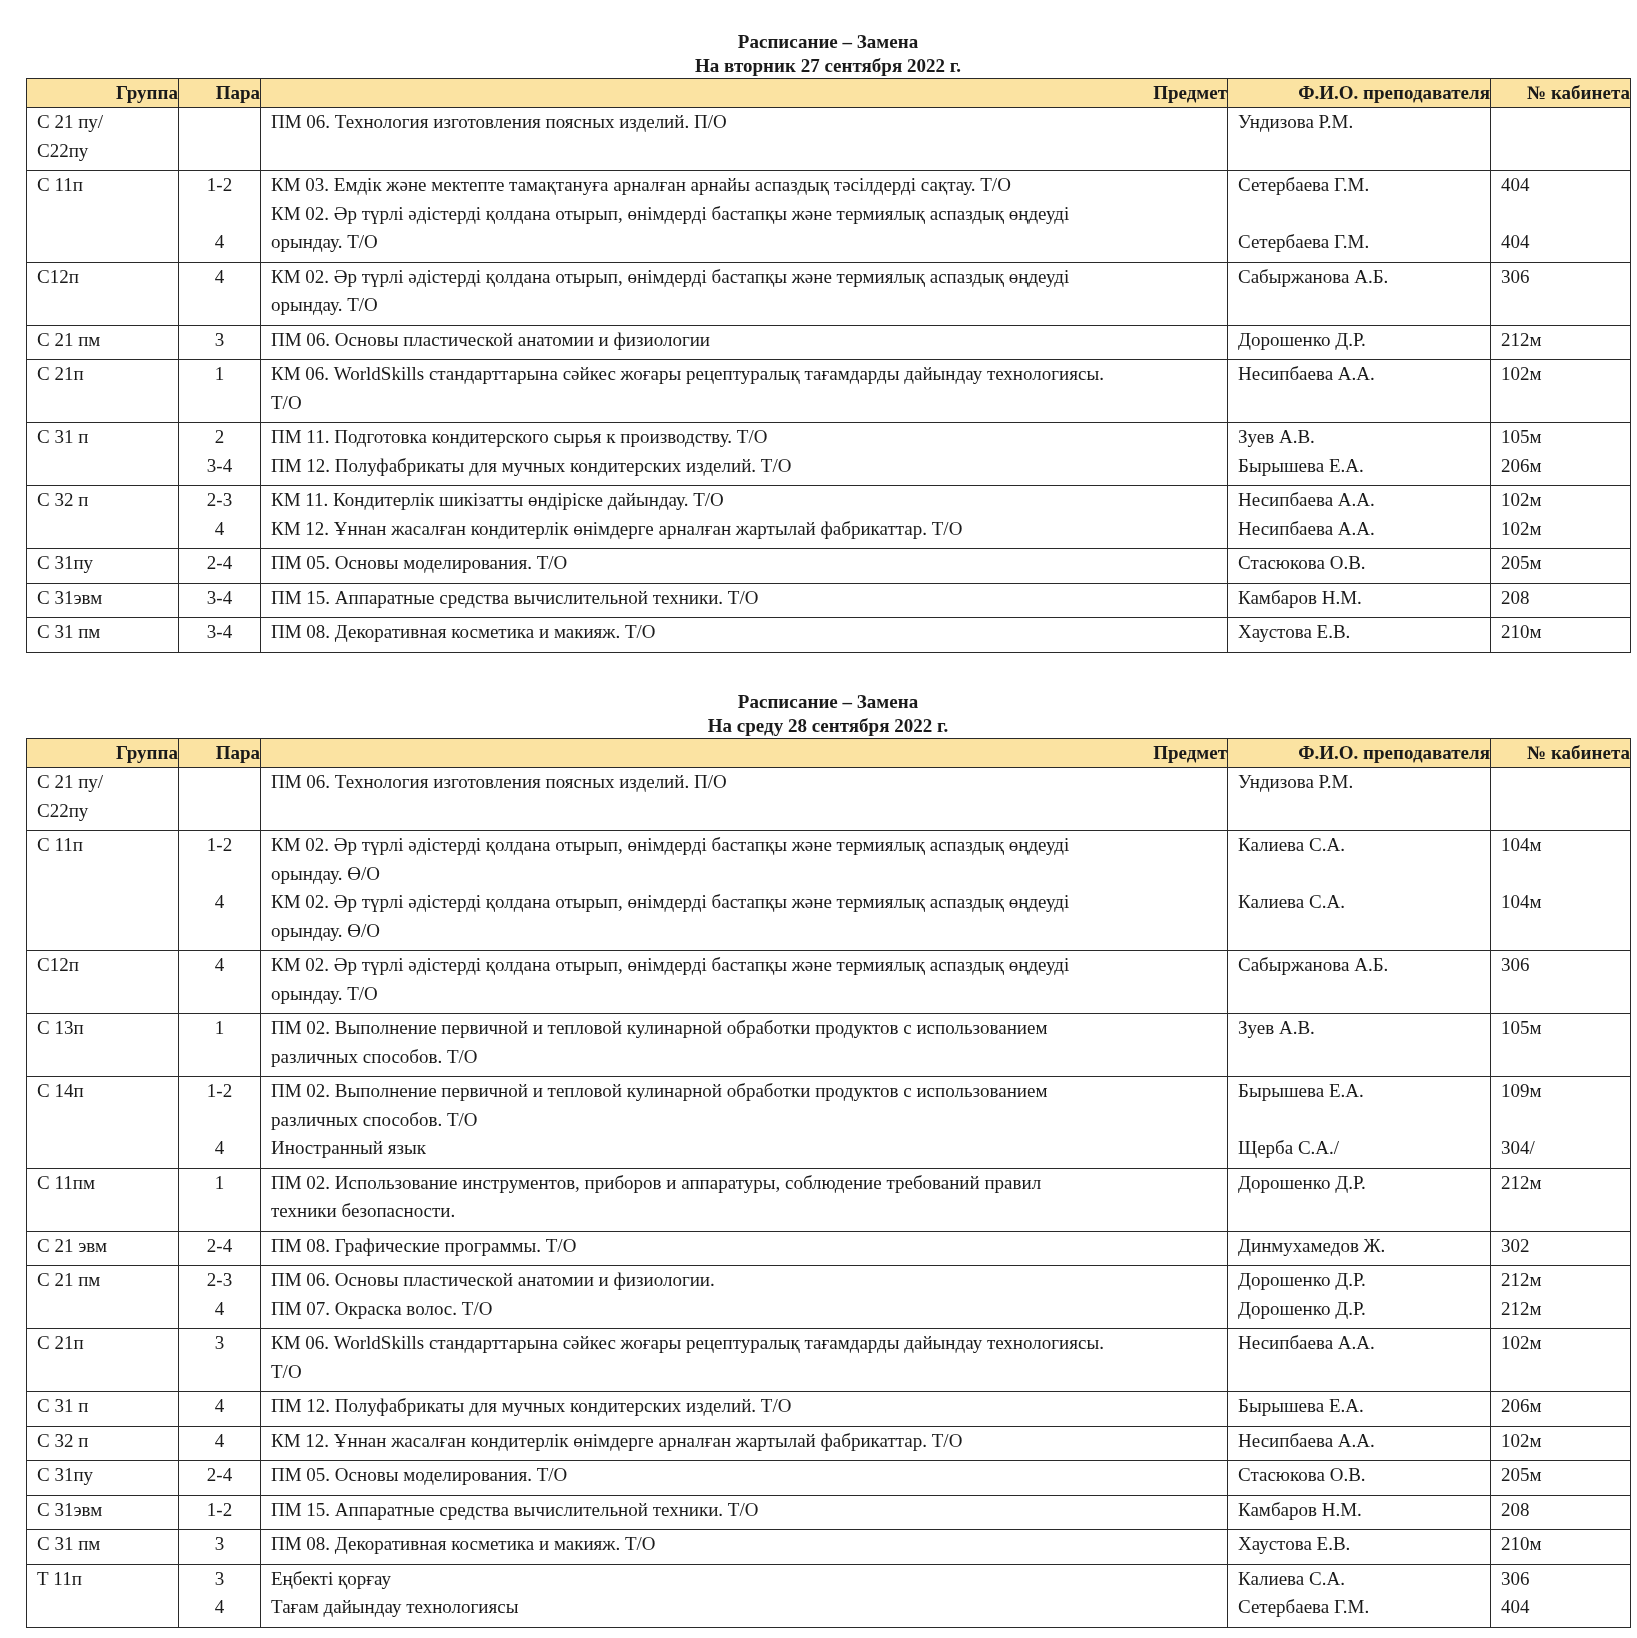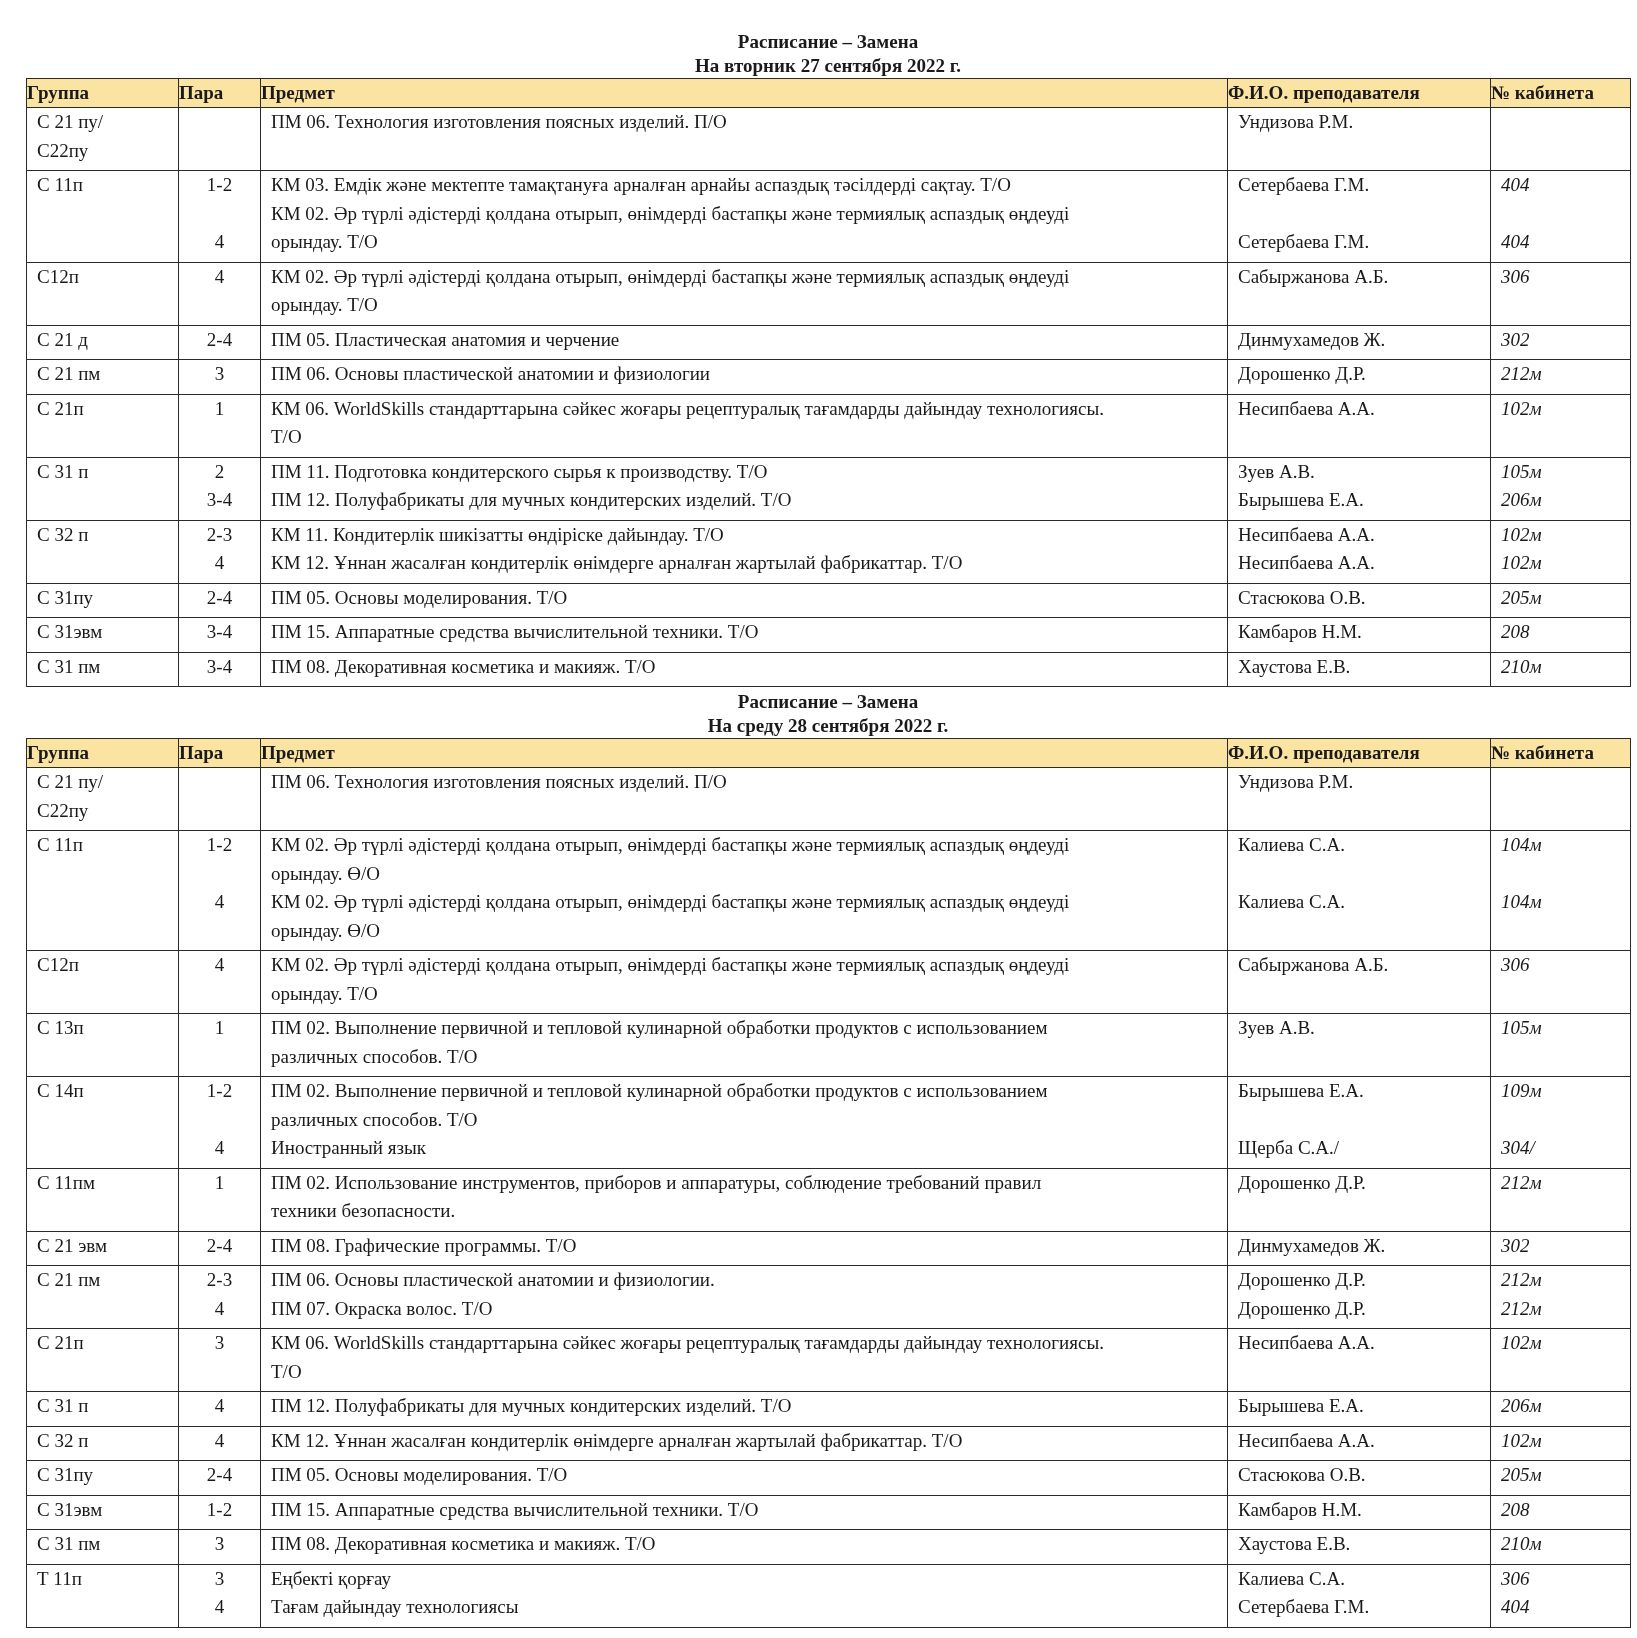--- a/index.html
+++ b/index.html
@@ -14,33 +14,33 @@
     text-align: center; font-weight: bold; font-size: 19px; line-height: 24px;
     margin-left: 0;
   }
   table {
     border-collapse: collapse; width: 1604px; table-layout: fixed;
     font-size: 19px;
   }
   th, td { border: 1.5px solid #2a2a2a; vertical-align: top; padding: 0; }
   th {
     background: #fbe3a2; font-weight: bold; font-size: 19px; height: 28px;
-    text-align: left; vertical-align: middle; line-height: 26px;
+    text-align: right; vertical-align: middle; line-height: 26px;
   }
   col.c-group { width: 152px; }
   col.c-pair { width: 82px; }
   col.c-subj { width: 967px; }
   col.c-teach { width: 263px; }
   col.c-room { width: 140px; }
   .line { line-height: 28.5px; min-height: 28.5px; white-space: nowrap; }
   td.group .line { padding-left: 10px; }
   td.pair .line { text-align: center; }
   td.subj .line { padding-left: 10px; }
   td.teach .line { padding-left: 10px; }
-  td.room .line { padding-left: 10px; font-style: italic; }
+  td.room .line { padding-left: 10px; }
   td { padding-bottom: 5px; }
   tr.thick-top td { border-top: 2.5px solid #111; }
   .signature {
     text-align: right; font-weight: bold; font-size: 19px; line-height: 26px;
     padding-right: 30px;
   }
 </style>
 </head>
 <body>
 
@@ -131,37 +131,20 @@
             <div class="line">Сабыржанова А.Б.</div>
             <div class="line"></div>
           </td>
           <td class="room">
             <div class="line">306</div>
             <div class="line"></div>
           </td>
         </tr>
         <tr>
           <td class="group">
-            <div class="line">С 21 д</div>
-          </td>
-          <td class="pair">
-            <div class="line">2-4</div>
-          </td>
-          <td class="subj">
-            <div class="line">ПМ 05. Пластическая анатомия и черчение</div>
-          </td>
-          <td class="teach">
-            <div class="line">Динмухамедов Ж.</div>
-          </td>
-          <td class="room">
-            <div class="line">302</div>
-          </td>
-        </tr>
-        <tr>
-          <td class="group">
             <div class="line">С 21 пм</div>
           </td>
           <td class="pair">
             <div class="line">3</div>
           </td>
           <td class="subj">
             <div class="line">ПМ 06. Основы пластической анатомии и физиологии</div>
           </td>
           <td class="teach">
             <div class="line">Дорошенко Д.Р.</div>

